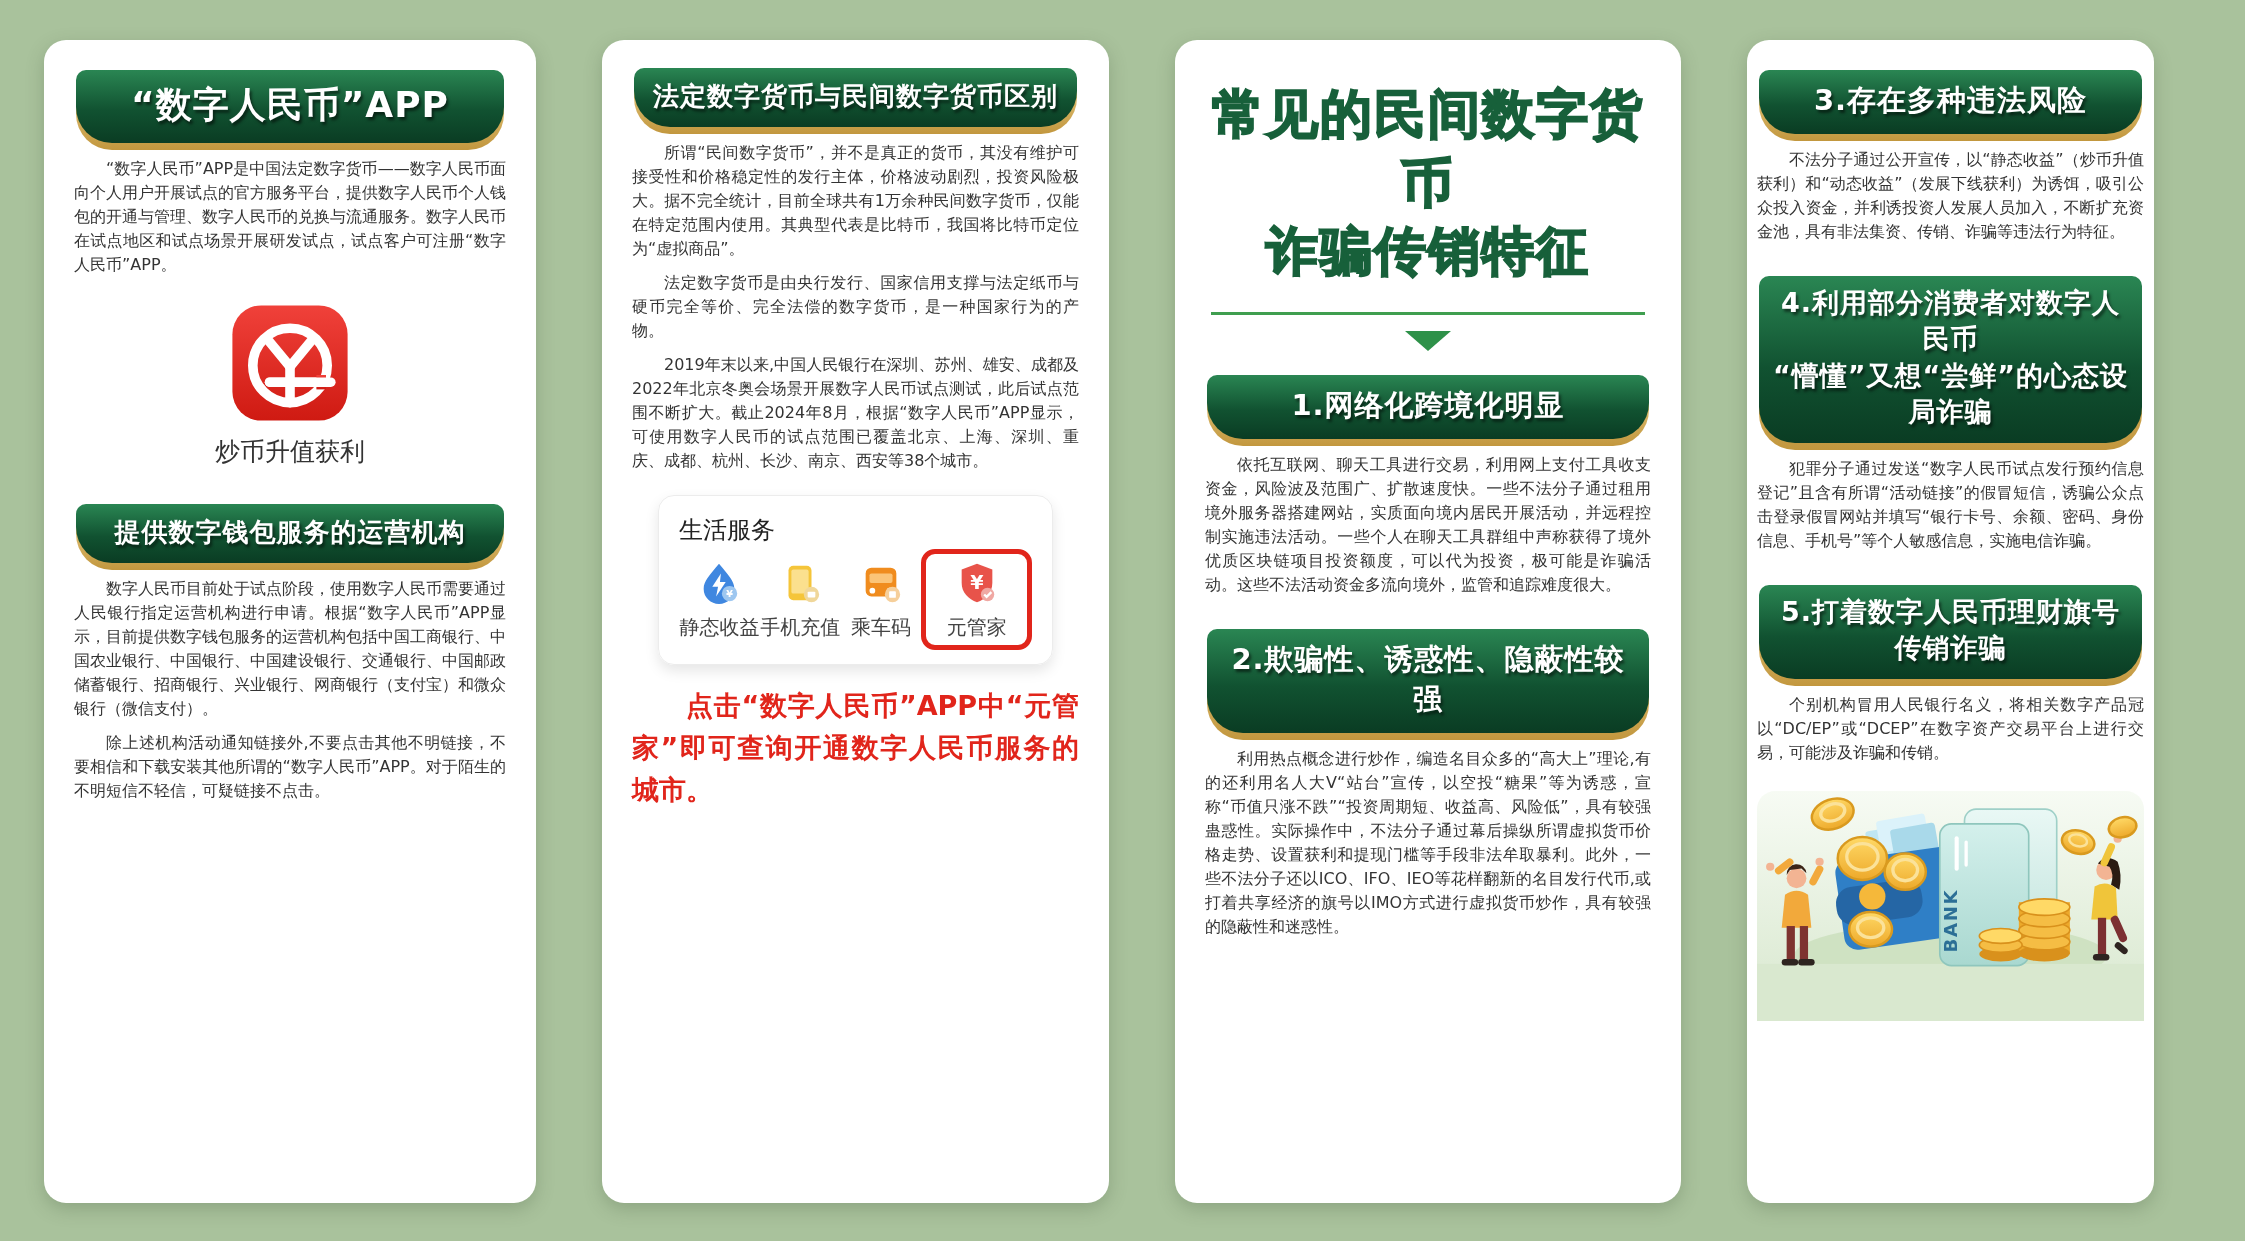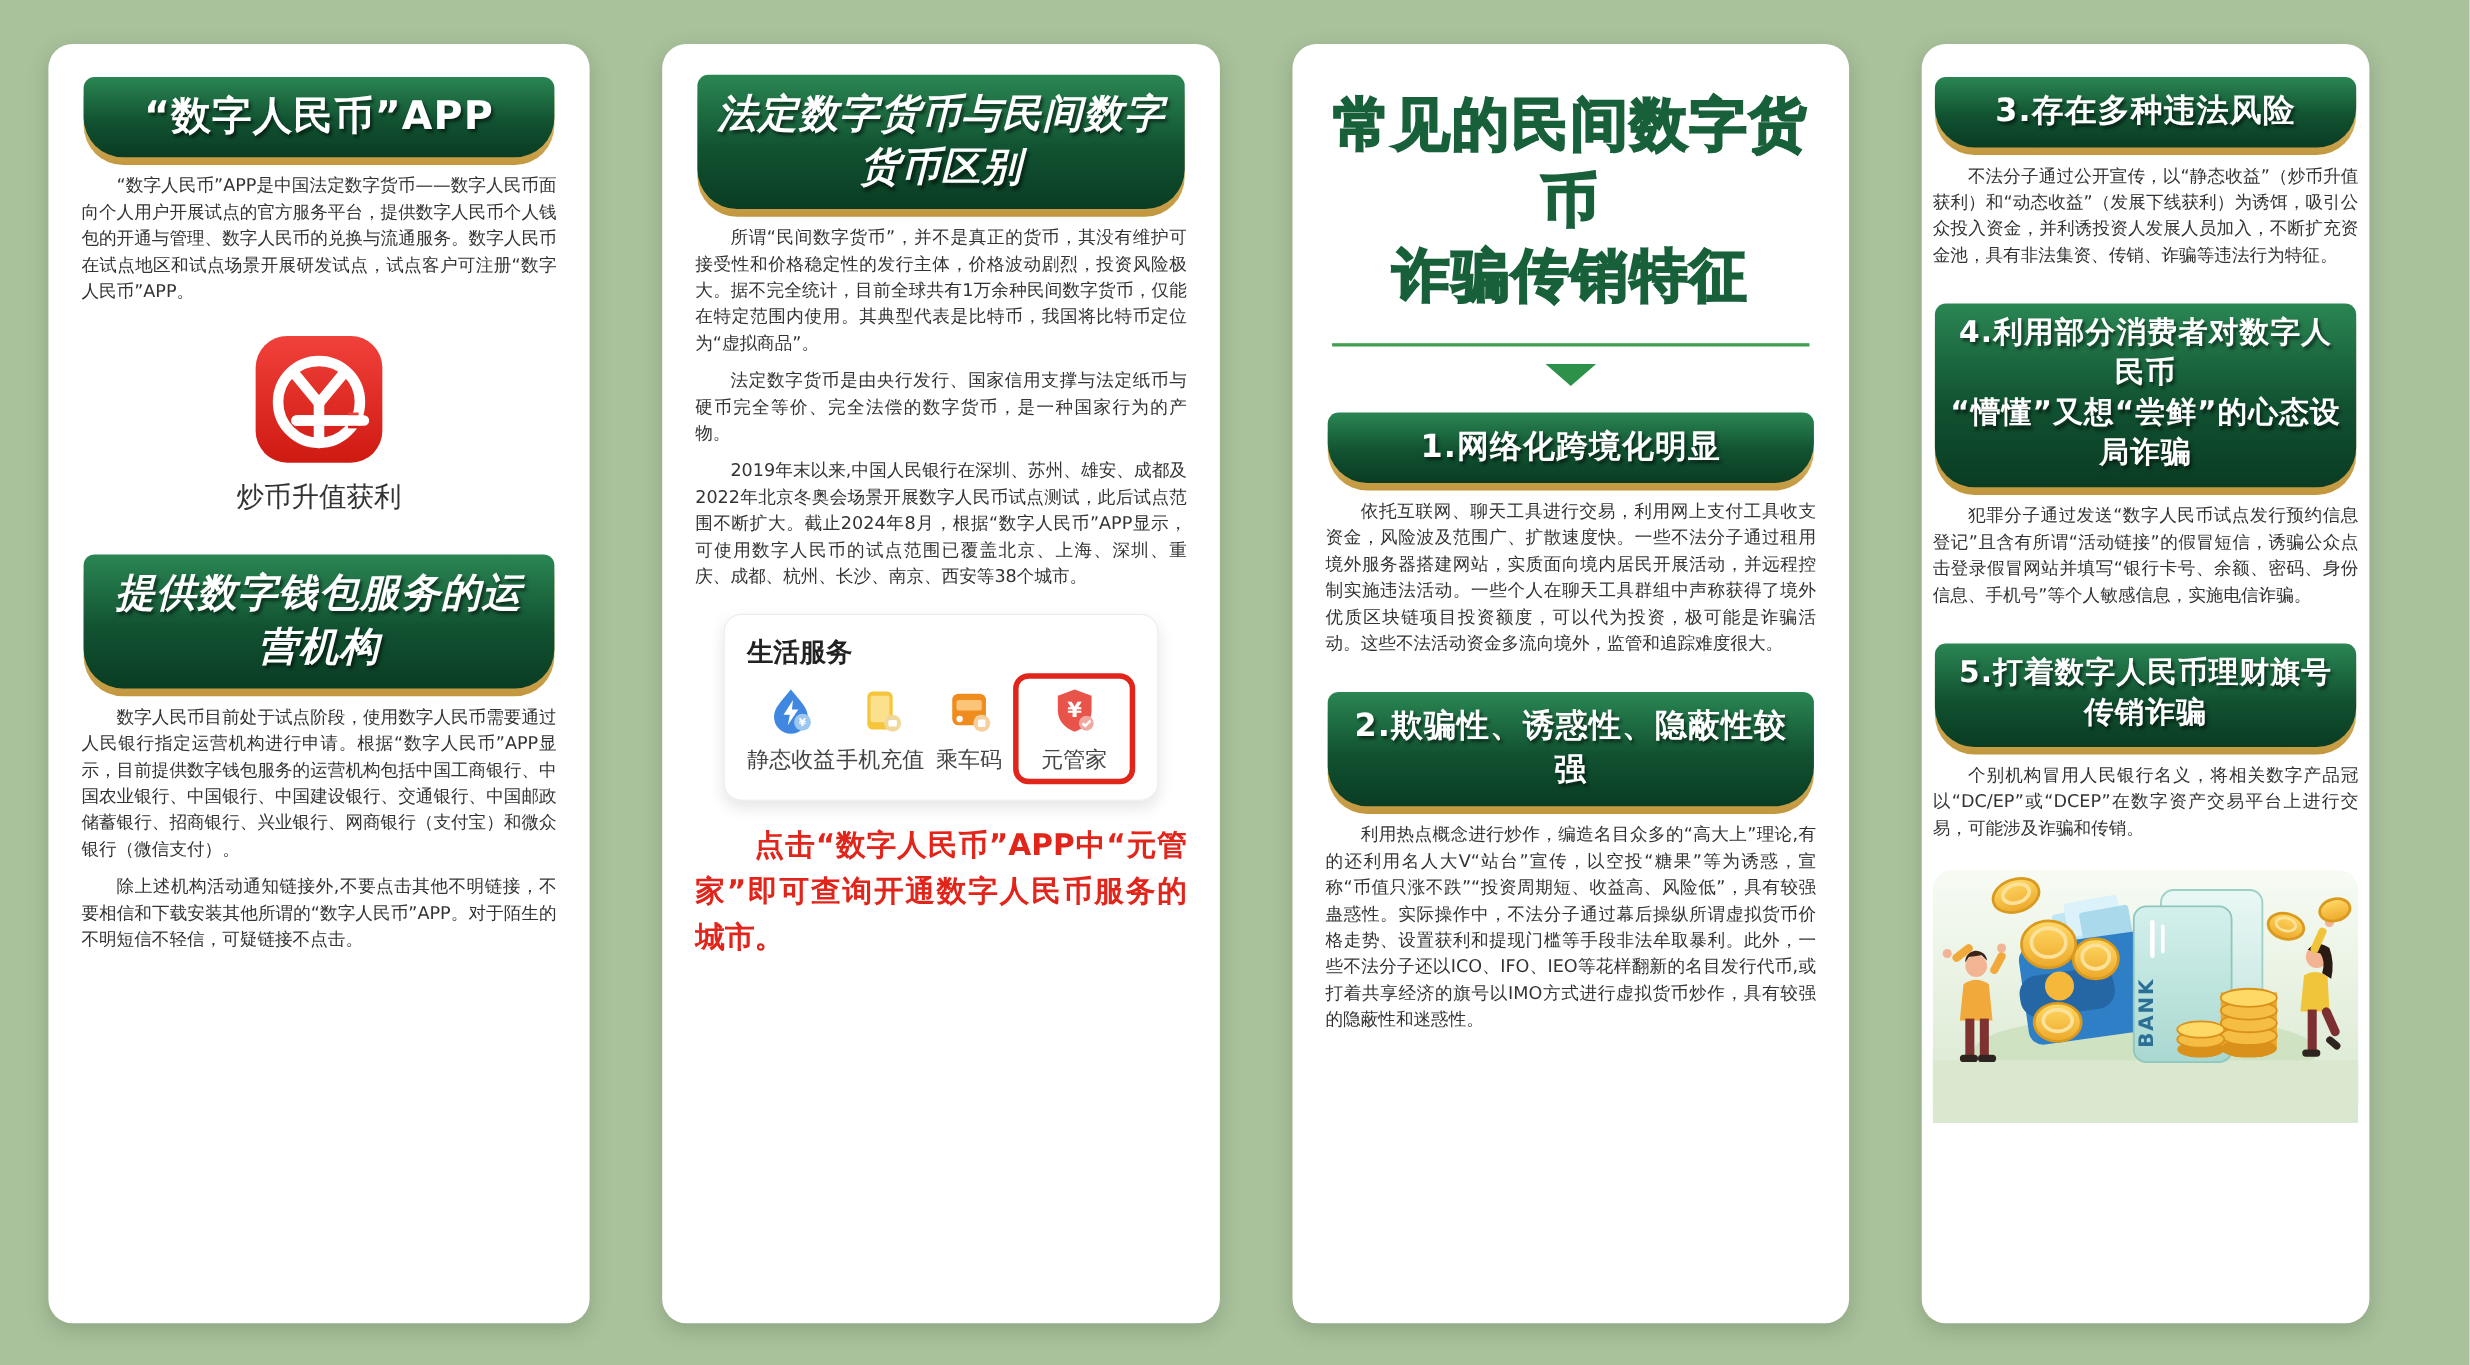--- a/index.html
+++ b/index.html
@@ -14,21 +14,21 @@
   .card4{width:407px;padding:28px 10px 22px;}
 
   
   .banner-wrap{position:relative;margin:0 2px;}
   .banner-gold{position:absolute;left:0;right:0;top:9px;bottom:-7px;
                background:linear-gradient(180deg,#e9cd86,#c2973e);border-radius:10px 10px 36px 36px;}
   .banner{position:relative;background:linear-gradient(180deg,#2a8653 0%,#115231 55%,#0a3c23 100%);
           border-radius:10px 10px 36px 36px;color:#fff;text-align:center;font-weight:900;
           padding:11px 14px 13px;text-shadow:2px 3px 3px rgba(0,0,0,.55);letter-spacing:1px;}
   .banner.f36{font-size:36px;}
-  .banner.f30{font-size:36px;font-style:italic;}
+  .banner.f30{font-size:26px;}
   .banner.f29{font-size:29px;}
   .banner.f27{font-size:27px;line-height:1.35;padding:9px 8px 12px;}
 
   .para{font-size:16px;line-height:1.5;color:#333;text-align:justify;text-indent:2em;
         margin:14px 0 0;}
   .para.tight{margin-top:10px;}
 
   
   .appicon-block{display:flex;flex-direction:column;align-items:center;margin:26px 0 10px;}
   .appicon{width:120px;height:120px;}
@@ -37,21 +37,21 @@
   
   .bigtitle{font-size:52px;line-height:1.32;font-weight:900;color:#17603a;text-align:center;
             margin-top:10px;-webkit-text-stroke:2px #17603a;letter-spacing:2px;}
   .divider{height:3px;background:#3f9e4f;margin:26px 6px 0;}
   .tri{width:0;height:0;border-left:23px solid transparent;border-right:23px solid transparent;
        border-top:20px solid #2e9149;margin:16px auto 6px;}
 
   
   .shot{border:1px solid #ececec;border-radius:16px;box-shadow:0 6px 14px rgba(0,0,0,.10);
         margin:22px 26px 0;padding:18px 20px 14px;}
-  .shot-title{font-size:24px;font-weight:bold;color:#222;}
+  .shot-title{font-size:24px;font-weight:normal;color:#222;}
   .shot-row{display:flex;justify-content:space-between;align-items:flex-start;margin-top:14px;}
   .shot-item{display:flex;flex-direction:column;align-items:center;width:25%;}
   .shot-item .ic{width:46px;height:46px;}
   .shot-item .lbl{font-size:20px;color:#444;margin-top:8px;white-space:nowrap;}
   .hl{border:5px solid #e1251b;border-radius:14px;padding:6px 10px 4px;margin-top:-11px;}
 
   .redtext{color:#e1251b;font-weight:900;font-size:27px;line-height:1.55;text-align:justify;
            text-indent:2em;margin:20px 0 0;}
 
   .sect{margin-top:32px;}

